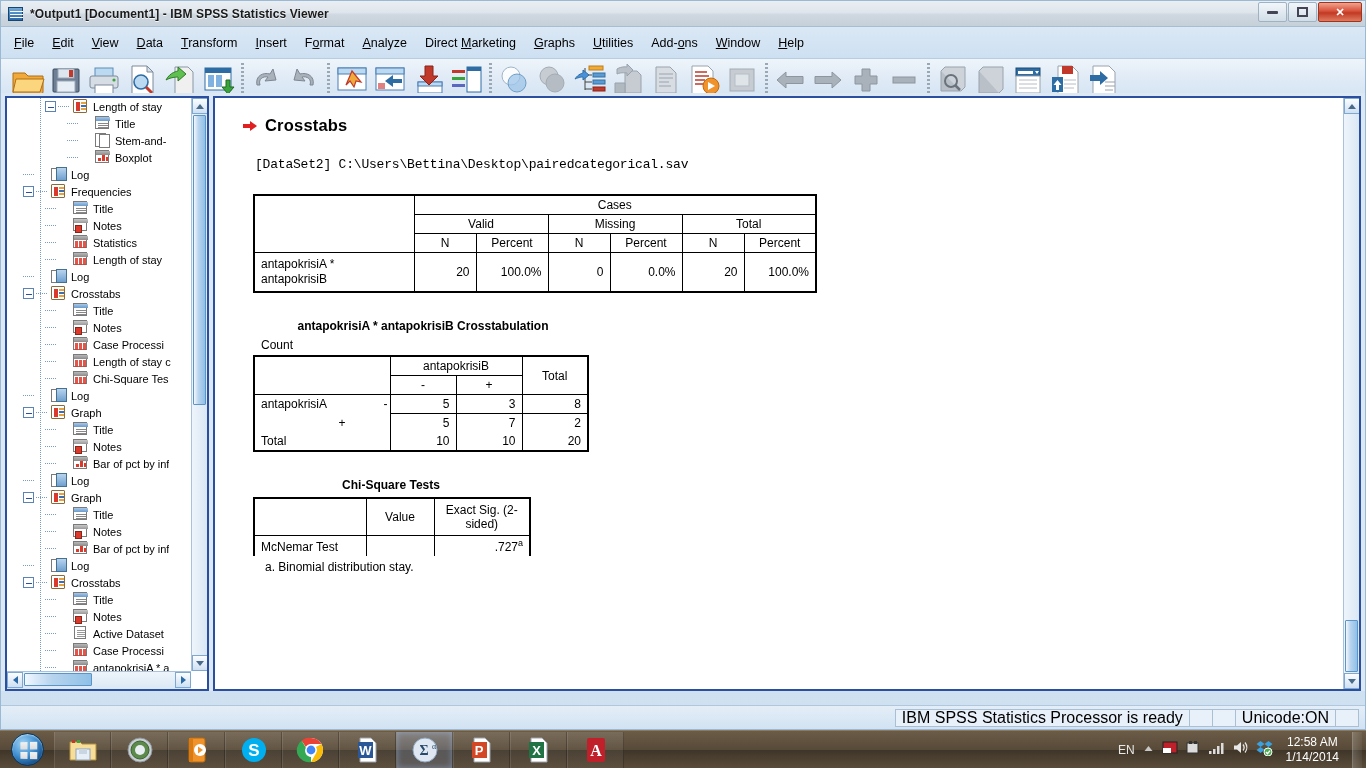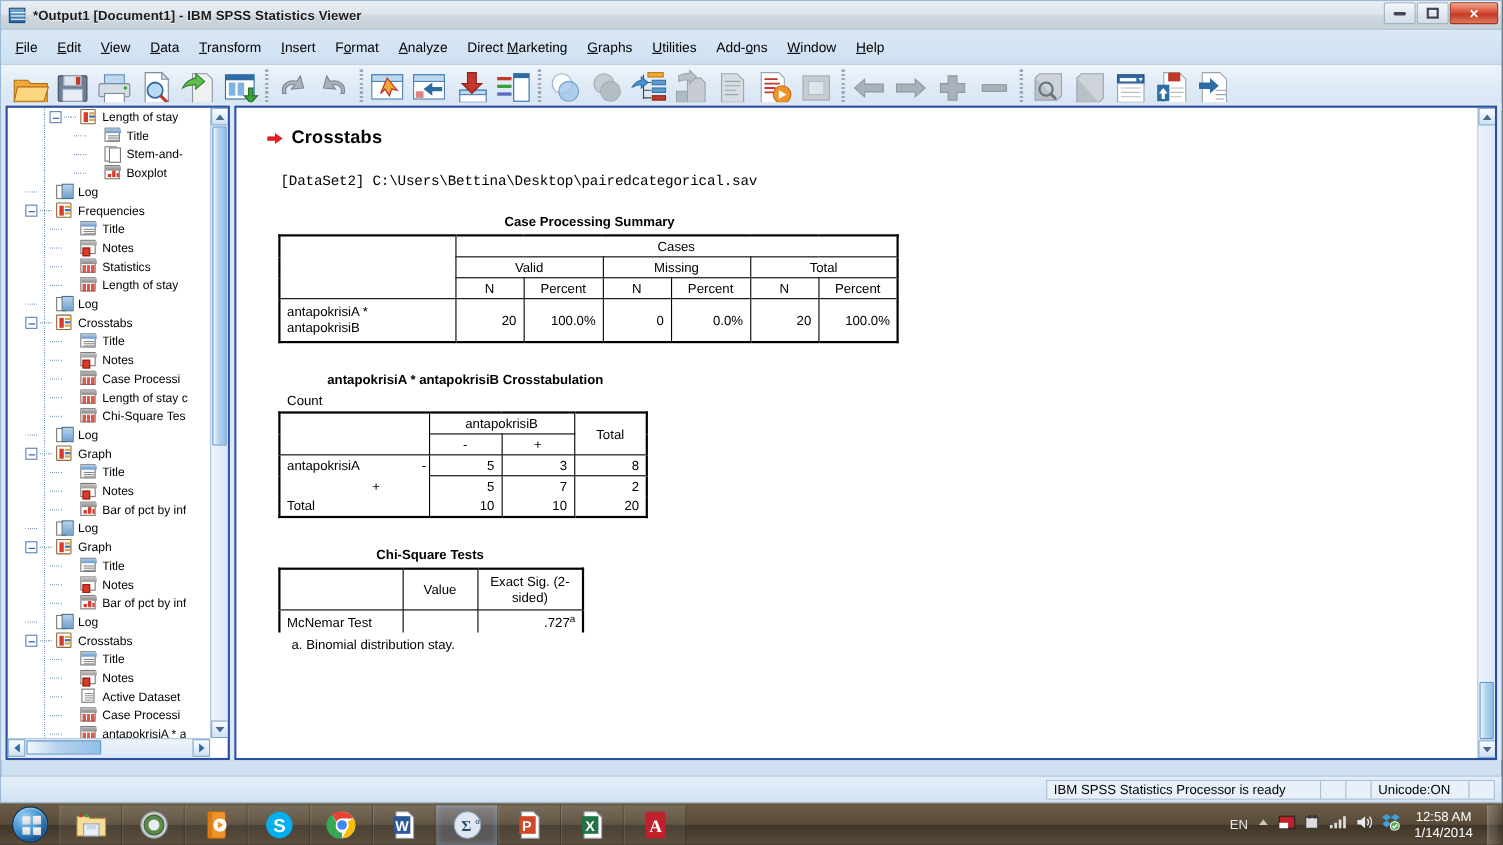--- a/index.html
+++ b/index.html
@@ -230,21 +230,21 @@
 
   
   #statusbar {
     position: absolute; left: 0; right: 0; bottom: 0; height: 24px;
     background: linear-gradient(to bottom,#e4eef8,#d2e2f2);
     border-top: 1px solid #b0c8de;
     display: flex; align-items: center; justify-content: flex-end; padding-right: 6px;
   }
   .st-cell {
     height: 18px; border: 1px solid #a8bfd4; background: #e8f0f9;
-    display: flex; align-items: center; padding: 0 6px; font-size: 12px; color: #000;
+    display: flex; align-items: center; padding: 0 6px; font-size: 16px; color: #000;
     margin-left: -1px;
   }
 
   
   #taskbar {
     position: absolute; left: 0; bottom: 0; width: 1366px; height: 38px;
     background: linear-gradient(to bottom,#6b5c48 0%,#584a38 50%,#3e3528 51%,#5a4c3a 100%);
     border-top: 1px solid #8a7a62;
     display: flex; align-items: center;
   }
@@ -834,21 +834,20 @@
         <div id="doccontent">
 
           <div class="out-title">
             <span class="arrow"></span>
             <h1>Crosstabs</h1>
           </div>
 
           <div class="dataset-line">[DataSet2] C:\Users\Bettina\Desktop\pairedcategorical.sav</div>
 
           <div class="tbl-block">
-            <div class="tbl-caption" style="width:566px;">Case Processing Summary</div>
             <table class="spss">
               <tbody>
                   <tr>
                 <td rowspan="3" class="thk-top thk-left" style="width:160px;">&nbsp;</td>
                 <td colspan="6" class="thk-top thk-right">Cases</td>
               </tr>
               <tr>
                 <td colspan="2">Valid</td>
                 <td colspan="2">Missing</td>
                 <td colspan="2" class="thk-right">Total</td>

